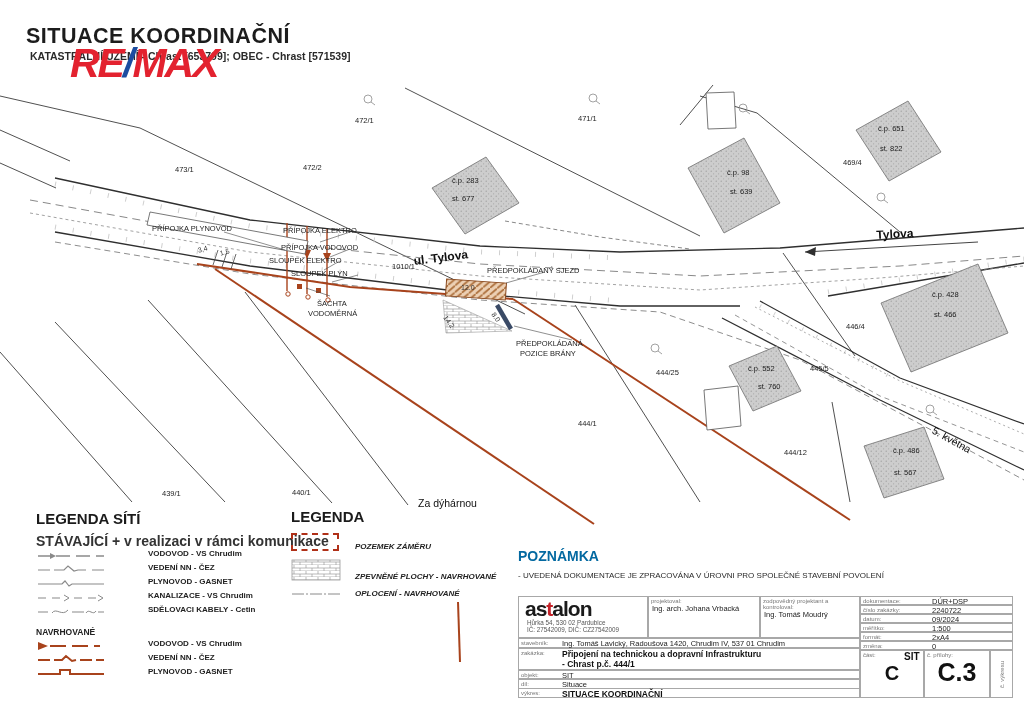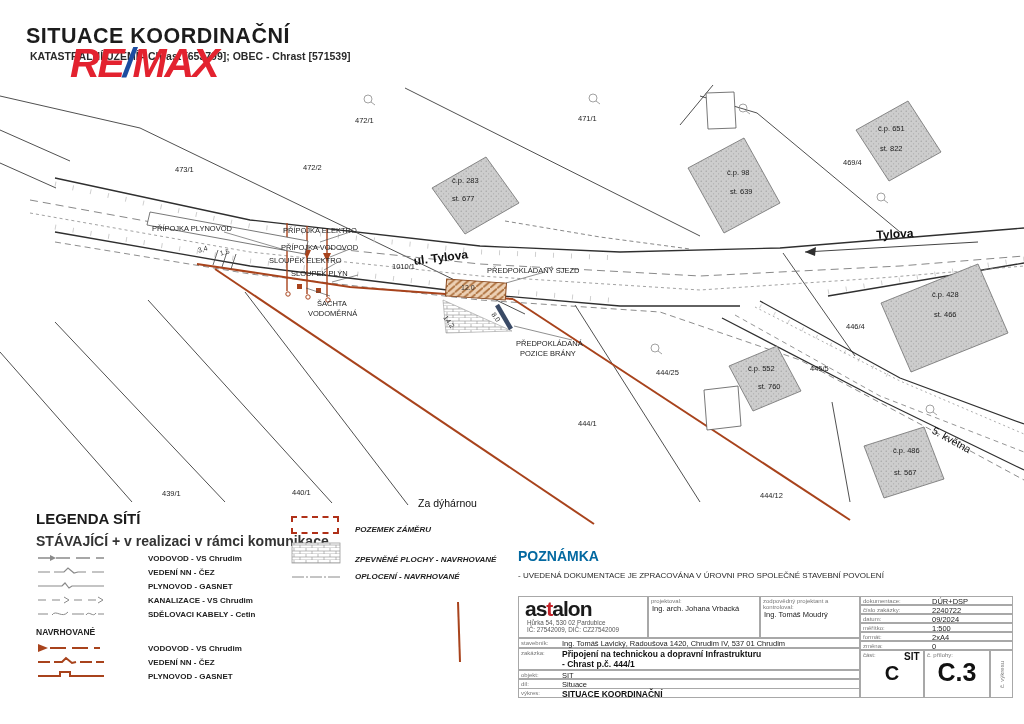--- a/index.html
+++ b/index.html
@@ -17,21 +17,21 @@
   .map-svg{position:absolute;left:0;top:0;z-index:1;}
   #map-labels{position:absolute;left:0;top:0;width:964px;height:724px;z-index:2;pointer-events:none;}
   .mlabel{position:absolute;font-size:7.5px;color:#222;white-space:nowrap;transform-origin:left top;}
   .street{font-size:12px;font-weight:bold;color:#101010;}
   .street2{font-size:10.5px;color:#101010;}
   .dim{font-size:7px;color:#333;}
   
   .lg-title{font-size:15px;font-weight:600;color:#1b1b1b;}
   .ls{position:absolute;left:36px;top:510px;z-index:3;}
   .ls-sub{font-size:14px;font-weight:600;margin-top:6px;color:#333;}
-  .ls-row{display:flex;align-items:flex-end;height:14px;margin-top:0;}
+  .ls-row{display:flex;align-items:flex-start;height:14px;margin-top:0;}
   .ls-row svg{width:70px;height:12px;flex:0 0 70px;}
   .ls-row span{font-size:8px;font-weight:600;margin-left:42px;color:#222;}
   .ls-nav{font-size:8.5px;font-weight:600;margin-top:8px;margin-bottom:2px;color:#222;}
   .lm{position:absolute;left:291px;top:508px;z-index:3;}
   .lm-row{display:flex;align-items:flex-end;margin-top:8px;font-style:italic;}
   .lm-sym{width:50px;flex:0 0 50px;display:flex;align-items:center;}
   .lm-row span{font-size:8px;font-weight:600;margin-left:14px;color:#222;}
   .sym-parcel{width:44px;height:14px;border:2.5px dashed #b03018;}
   
   .note{position:absolute;left:518px;top:548px;z-index:3;}
@@ -227,21 +227,21 @@
       <span class="mlabel" style="left: 516px; top: 339px;">PŘEDPOKLÁDANÁ</span>
       <span class="mlabel" style="left: 520px; top: 349px;">POZICE BRÁNY</span>
       <span class="mlabel" style="left: 932px; top: 290px;">č.p. 428</span>
       <span class="mlabel" style="left: 934px; top: 310px;">st. 466</span>
       <span class="mlabel" style="left: 846px; top: 322px;">446/4</span>
       <span class="mlabel" style="left: 656px; top: 368px;">444/25</span>
       <span class="mlabel" style="left: 810px; top: 364px;">445/5</span>
       <span class="mlabel" style="left: 748px; top: 364px;">č.p. 552</span>
       <span class="mlabel" style="left: 758px; top: 382px;">st. 760</span>
       <span class="mlabel" style="left: 578px; top: 419px;">444/1</span>
-      <span class="mlabel" style="left: 760px; top: 448px; margin-top: 43px;">444/12</span>
+      <span class="mlabel" style="left: 784px; top: 448px;">444/12</span>
       <span class="mlabel" style="left: 893px; top: 446px;">č.p. 486</span>
       <span class="mlabel" style="left: 894px; top: 468px;">st. 567</span>
       <span class="mlabel street2" style="left: 936px; top: 424px; transform: rotate(29deg);">5. května</span>
       <span class="mlabel" style="left: 162px; top: 489px;">439/1</span>
       <span class="mlabel" style="left: 292px; top: 488px;">440/1</span>
       <span class="mlabel street2" style="left: 418px; top: 497px;">Za dýhárnou</span>
       <span class="mlabel dim" style="left: 197px; top: 247px; transform: rotate(-15deg);">3,4</span>
       <span class="mlabel dim" style="left: 219px; top: 250px; transform: rotate(-15deg);">1,5</span>
     </div>
 
@@ -306,20 +306,21 @@
     </div>
     <div class="ls-row">
       <svg viewBox="0 0 70 12">
         <path d="M2,7 H24 L24,3 H34 L34,7 H68" stroke="#a8431c" stroke-width="2" fill="none"></path>
       </svg>
       <span>PLYNOVOD - GASNET</span>
     </div>
   </div>
 
   <div class="lm">
+    <div class="lg-title">LEGENDA</div>
     <div class="lm-row">
       <div class="lm-sym">
           <div class="sym-parcel"></div>
         </div>
       <span>POZEMEK ZÁMĚRU</span>
     </div>
     <div class="lm-row">
       <div class="lm-sym">
         <svg width="50" height="22">
           <rect x="1" y="1" width="48" height="20" fill="url(#hbr)" stroke="#9a9a9a" stroke-width="0.8"></rect>

